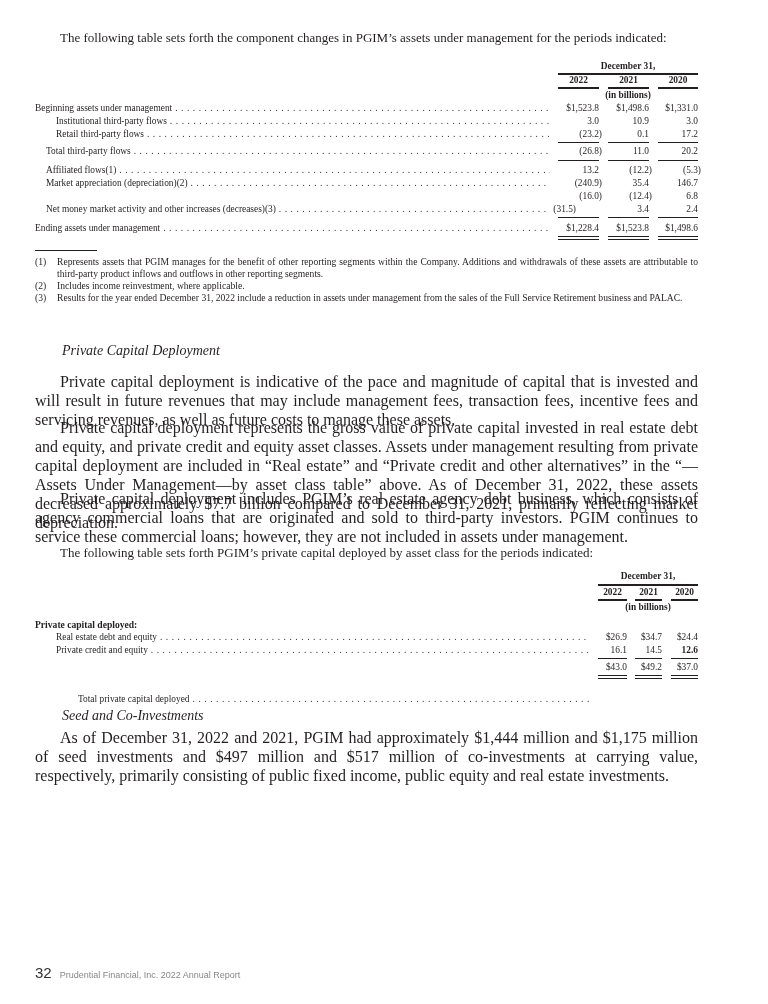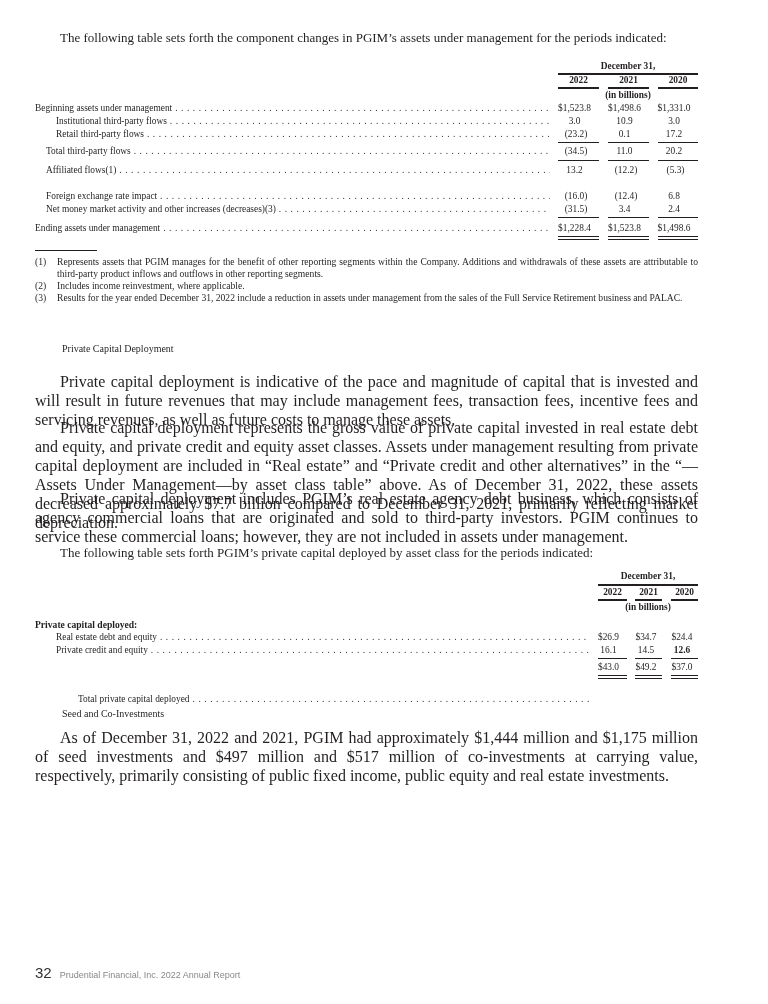--- a/index.html
+++ b/index.html
@@ -1,26 +1,26 @@
 <!DOCTYPE html>
 <html><head>
 <meta charset="utf-8">
 <style>
   html, body { margin: 0; padding: 0; background: #ffffff; }
   body { width: 768px; height: 1004px; position: relative; overflow: hidden;
          font-family: "Liberation Serif", serif; color: #231f20; }
   .abs { position: absolute; }
   .p { font-size: 16px; line-height: 19px; text-align: justify; }
   .intro { font-size: 13px; }
-  .heading-it { font-size: 10px; }
+  .heading-it { font-style: italic; font-size: 14px; }
   .tbl { font-size: 9.4px; }
   .row { position: absolute; left: 0; height: 13px; line-height: 13px; white-space: nowrap; }
   .lbl { position: absolute; overflow: hidden; white-space: nowrap; }
   .lbl::after { content: " . . . . . . . . . . . . . . . . . . . . . . . . . . . . . . . . . . . . . . . . . . . . . . . . . . . . . . . . . . . . . . . . . . . . . . . . . . . . . . . . . . . . . . . . . . . . . . . . . . . . . . . . . . . . . . . . . . . . . . . . . . . . . . . . . . . . . . . . . . . . . . . . . . . . . . . . . . . . . . . . . . . . . . . . . . ."; letter-spacing: 0.6px; }
-  .num { position: absolute; text-align: center; }
+  .num { position: absolute; text-align: right; }
   .hdr { font-weight: bold; text-align: center; }
   .rule { position: absolute; height: 0; border-top: 1px solid #231f20; }
   .rule-thick { position: absolute; height: 0; border-top: 2px solid #231f20; }
   .dbl { position: absolute; height: 2px; border-top: 1px solid #231f20; border-bottom: 1px solid #231f20; }
   .fn { font-size: 9.6px; line-height: 12px; text-align: justify; }
   .footer-num { font-family: "Liberation Sans", sans-serif; font-size: 15px; color: #333; }
   .footer-txt { font-family: "Liberation Sans", sans-serif; font-size: 9px; color: #888; }
 </style>
 </head>
 <body>
@@ -55,43 +55,48 @@
     <span class="num" style="left:550px; width:52px;">(23.2)</span>
     <span class="num" style="left:600px; width:49px;">0.1</span>
     <span class="num" style="left:650px; width:48px;">17.2</span>
   </div>
   <div class="rule" style="left:558px; top:142px; width:41px;"></div>
   <div class="rule" style="left:608px; top:142px; width:41px;"></div>
   <div class="rule" style="left:658px; top:142px; width:40px;"></div>
 
   <div class="row" style="top:145px; width:768px;">
     <span class="lbl" style="left:46px; width:504px;">Total third-party flows</span>
-    <span class="num" style="left:550px; width:52px;">(34.5)</span>
+    <span class="num" style="left:550px; width:52px;">(26.8)</span>
     <span class="num" style="left:600px; width:49px;">11.0</span>
     <span class="num" style="left:650px; width:48px;">20.2</span>
   </div>
   <div class="rule" style="left:558px; top:160px; width:41px;"></div>
   <div class="rule" style="left:608px; top:160px; width:41px;"></div>
   <div class="rule" style="left:658px; top:160px; width:40px;"></div>
 
   <div class="row" style="top:164px; width:768px;">
     <span class="lbl" style="left:46px; width:504px;">Affiliated flows(1)</span>
     <span class="num" style="left:550px; width:49px;">13.2</span>
     <span class="num" style="left:600px; width:52px;">(12.2)</span>
     <span class="num" style="left:650px; width:51px;">(5.3)</span>
   </div>
+  <div class="row" style="top:177px; width:768px;">
+    <span class="lbl" style="left:46px; width:504px;">Market appreciation (depreciation)(2)</span>
+    <span class="num" style="left:550px; width:52px;">(240.9)</span>
+    <span class="num" style="left:600px; width:49px;">35.4</span>
+    <span class="num" style="left:650px; width:48px;">146.7</span>
+  </div>
   <div class="row" style="top:190px; width:768px;">
-    <span class="lbl" style="left:46px; width:504px;">Foreign exchange rate impact</span>
     <span class="num" style="left:550px; width:52px;">(16.0)</span>
     <span class="num" style="left:600px; width:52px;">(12.4)</span>
     <span class="num" style="left:650px; width:48px;">6.8</span>
   </div>
   <div class="row" style="top:203px; width:768px;">
     <span class="lbl" style="left:46px; width:504px;">Net money market activity and other increases (decreases)(3)</span>
-    <span class="num" style="left:550px; width:52px;font-family:Liberation Serif, serif;">(31.5)</span>
+    <span class="num" style="left:524px; width:52px;font-family:Liberation Serif, serif;">(31.5)</span>
     <span class="num" style="left:600px; width:49px;">3.4</span>
     <span class="num" style="left:650px; width:48px;">2.4</span>
   </div>
   <div class="rule" style="left:558px; top:217px; width:41px;"></div>
   <div class="rule" style="left:608px; top:217px; width:41px;"></div>
   <div class="rule" style="left:658px; top:217px; width:40px;"></div>
 
   <div class="row" style="top:222px; width:768px;padding-left:31px;">
     <span class="lbl" style="left:35px; width:515px;">Ending assets under management</span>
     <span class="num" style="left:550px; width:49px;">$1,228.4</span>

